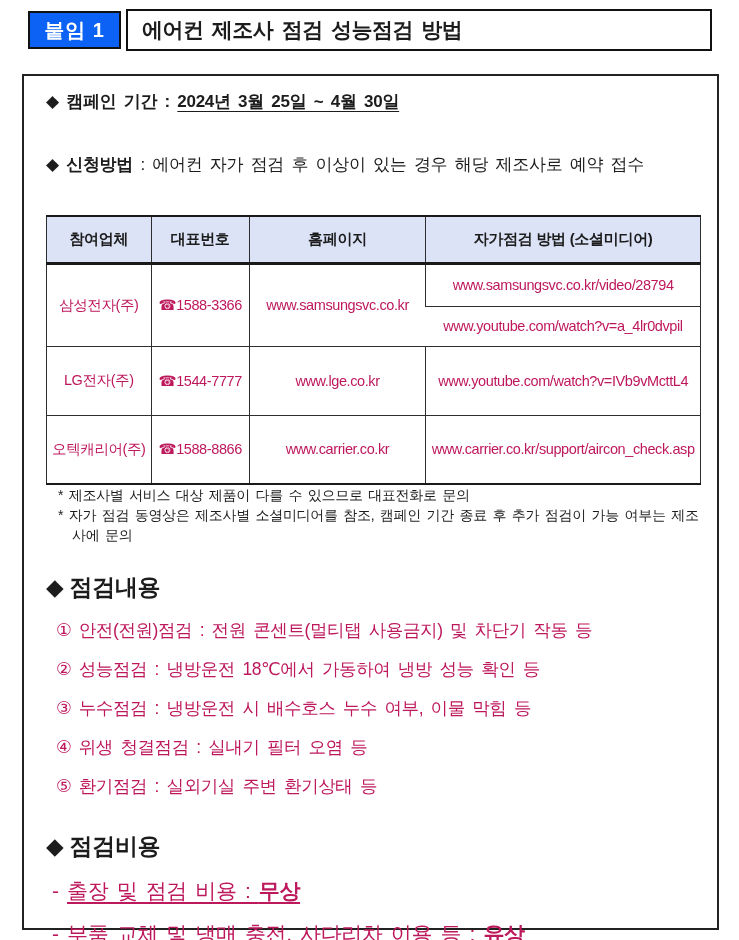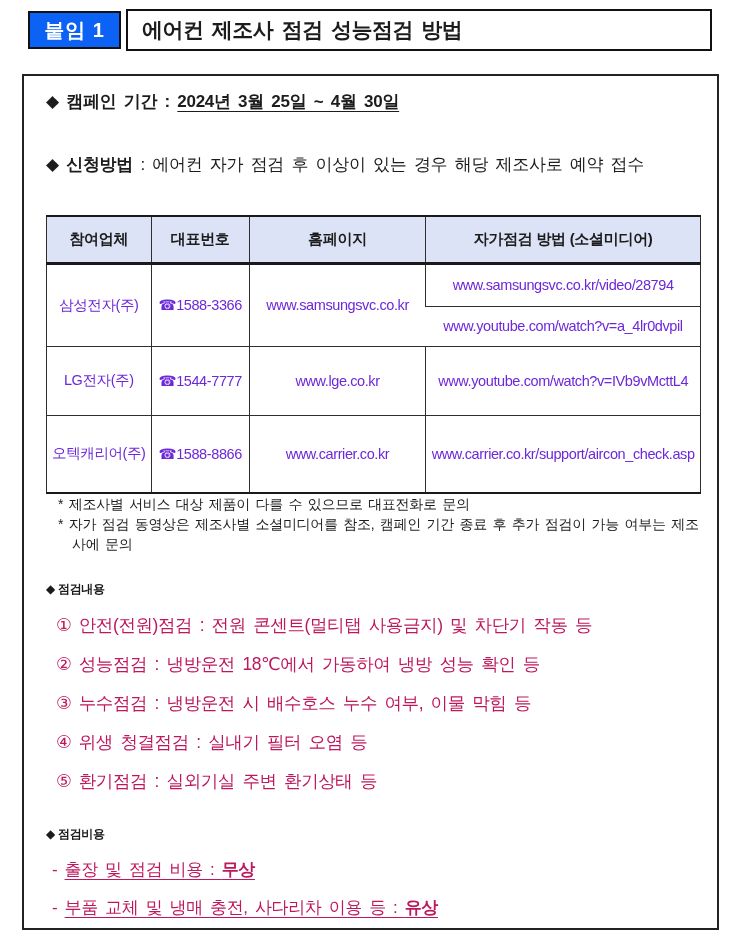--- a/index.html
+++ b/index.html
@@ -92,54 +92,54 @@
   table.vendors th:first-child{border-left:none;}
   table.vendors td{
     font-size:14.5px;
     text-align:center;
     vertical-align:middle;
     border-left:1.5px solid var(--line);
     border-top:1.5px solid var(--line);
     letter-spacing:-0.4px;
     padding:2px 4px;
     background:#fff;
-    color:#6d28d9;
+    color:#be185d;
   }
   table.vendors td:first-child{border-left:none;}
   table.vendors tr.sub td{border-top:1px solid var(--line);}
   table.vendors tbody tr:first-child td{border-top:none;}
   td.method{text-align:left;padding-left:14px;}
   .h-sub1 td{height:43px;}
   .h-sub2 td{height:40px;}
   .h-lg td{height:69px;}
-  .h-carrier td{height:78px;}
+  .h-carrier td{height:69px;}
 
   
   .footnotes{padding-left:12px;}
   .footnotes p{
     font-size:14px;
     line-height:20px;
     padding-left:14px;
     text-indent:-14px;
     letter-spacing:-0.3px;
     word-spacing:2px;
   }
 
   
   .section{margin-top:27px;}
-  .section .heading{font-size:12px;font-weight:bold;letter-spacing:-0.3px;}
+  .section .heading{font-size:23px;font-weight:bold;letter-spacing:-0.3px;}
   .section .item{
     font-size:17.5px;
     margin:15px 0 0 10px;
     letter-spacing:-0.4px;
     word-spacing:3px;
     color:#be185d;
   }
   .section.cost{margin-top:33px;}
-  .cost .item{margin-left:6px;font-size:17px;}
+  .cost .item{margin-left:6px;font-size:21px;}
   .u{text-decoration:underline;text-underline-offset:4px;}
   .cost .item b{font-weight:bold;}
 </style>
 </head>
 <body>
 
 <div class="page">
 
   <div class="header-row">
     <div class="badge">붙임 1</div>

